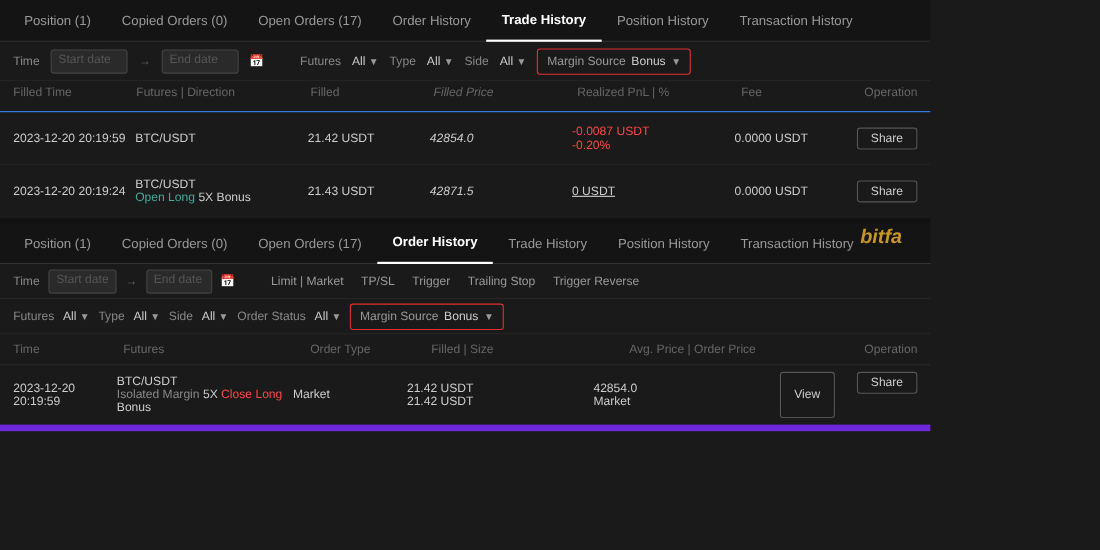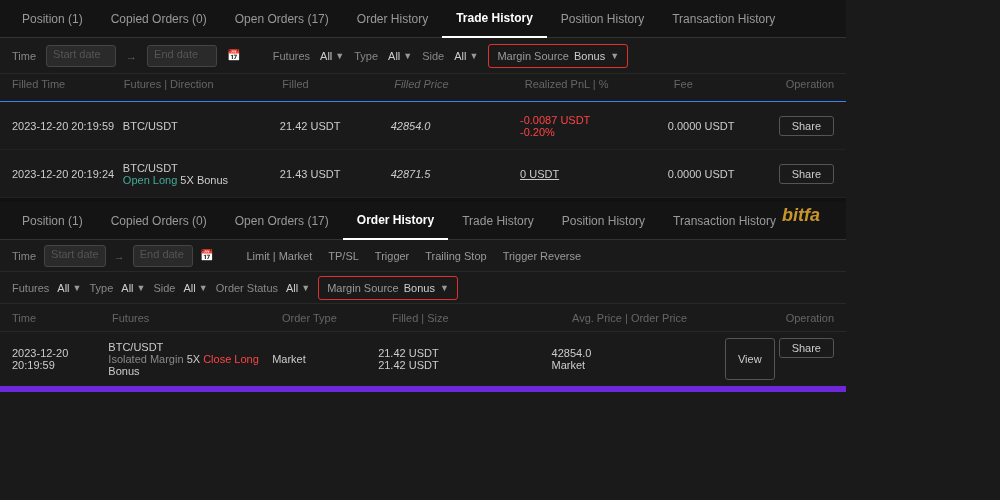--- a/index.html
+++ b/index.html
@@ -150,21 +150,21 @@
       cursor: pointer;
     }
     .btn-view {
       background: transparent;
       border: 1px solid #555;
       color: #ccc;
       padding: 14px 12px;
       font-size: 11px;
       border-radius: 3px;
       cursor: pointer;
-      margin-right: 4px;
+      margin-right: 20px;
     }
 
     .bitfa-logo {
       position: absolute;
       right: 12px;
       color: #c8952a;
       font-size: 18px;
       font-weight: 700;
       font-style: italic;
     }

